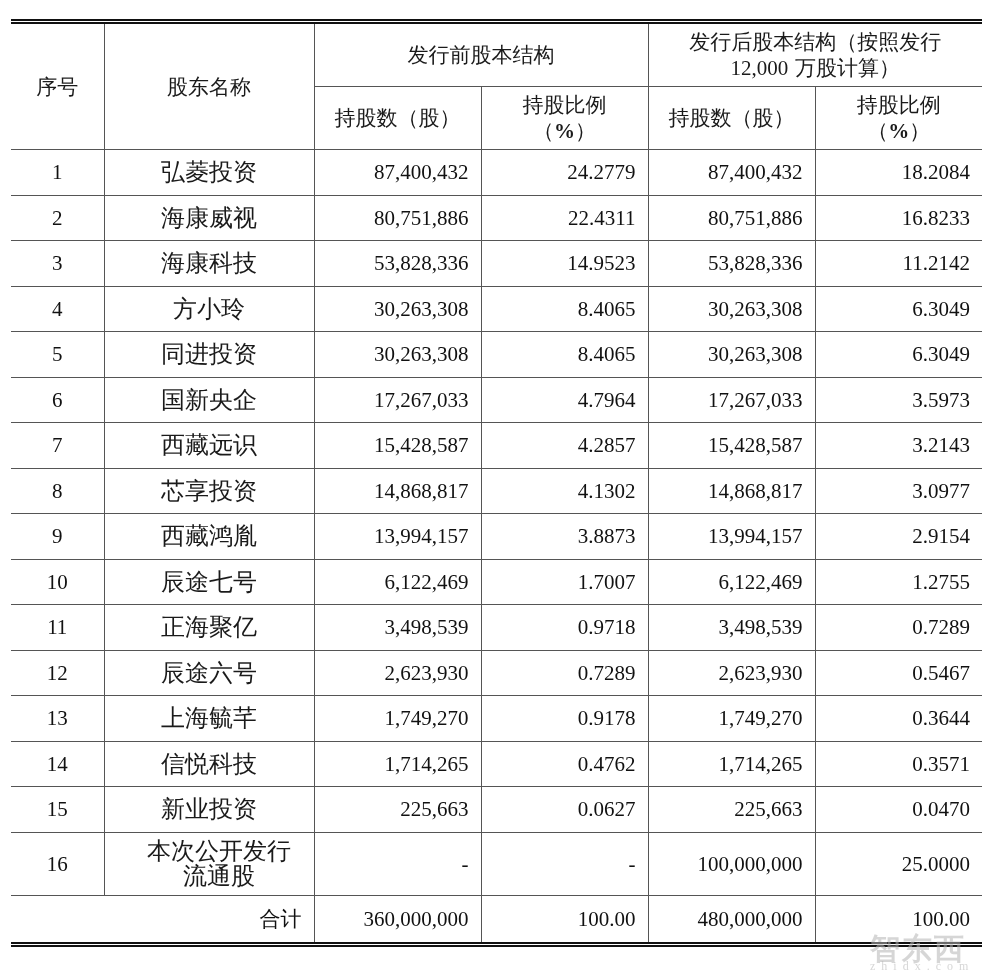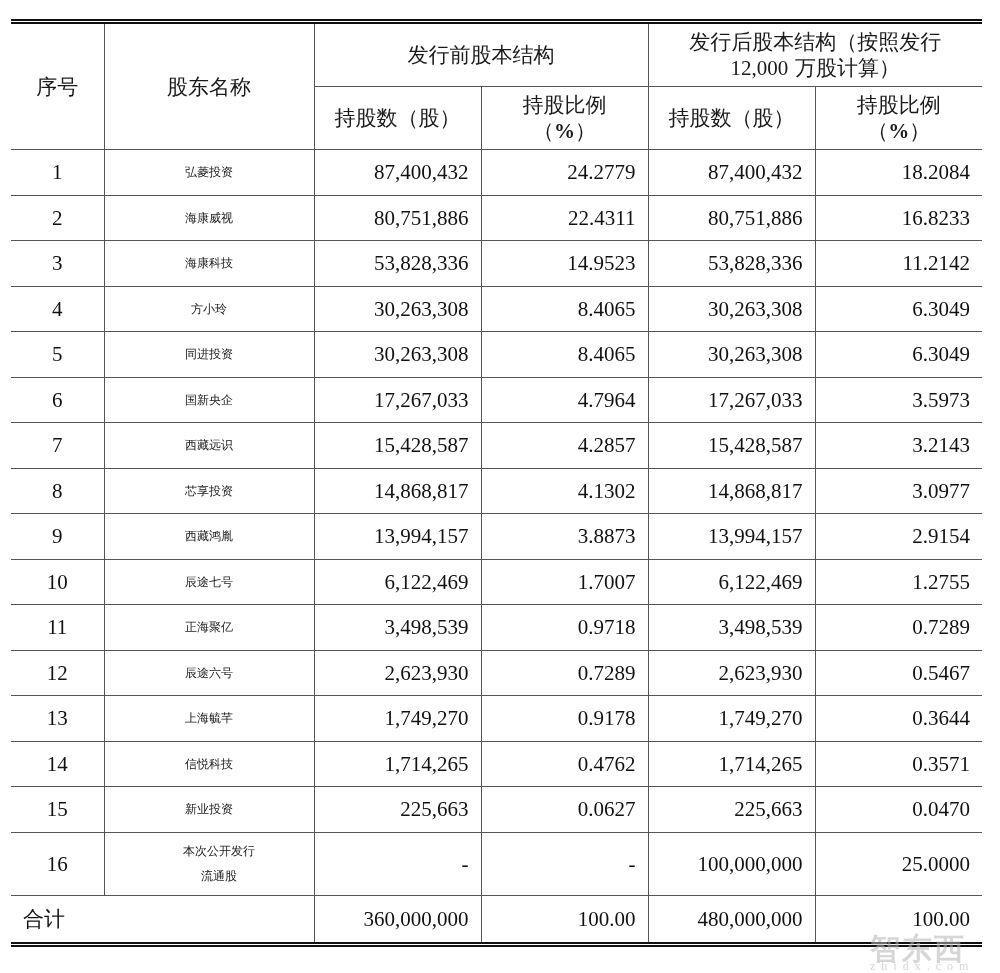--- a/index.html
+++ b/index.html
@@ -63,35 +63,35 @@
     thead th .pct-sym {
       font-family: "Liberation Serif", serif;
       font-weight: bold;
     }
 
     tbody tr td { height: 44.5px; }
     tbody td.idx { text-align: center; }
     tbody td.name {
       text-align: center;
       font-family: "DejaVu Sans", "Liberation Sans", sans-serif;
-      font-size: 12px;
+      font-size: 24px;
       color: #1a1a1a;
     }
     tbody td.num { text-align: right; }
     tbody tr.tall td { height: 62px; }
     tbody tr.tall td.name { line-height: 25px; padding-left: 32px; }
 
     tfoot td {
       height: 46px;
       font-weight: bold;
       text-align: right;
       font-size: 21px;
     }
     tfoot td.total-label {
-      text-align: left;
+      text-align: right;
       font-weight: normal;
       font-family: "DejaVu Sans", "Liberation Sans", sans-serif;
     }
 
     .watermark {
       position: absolute;
       left: 870px;
       top: 932px;
       width: 100px;
       height: 40px;

